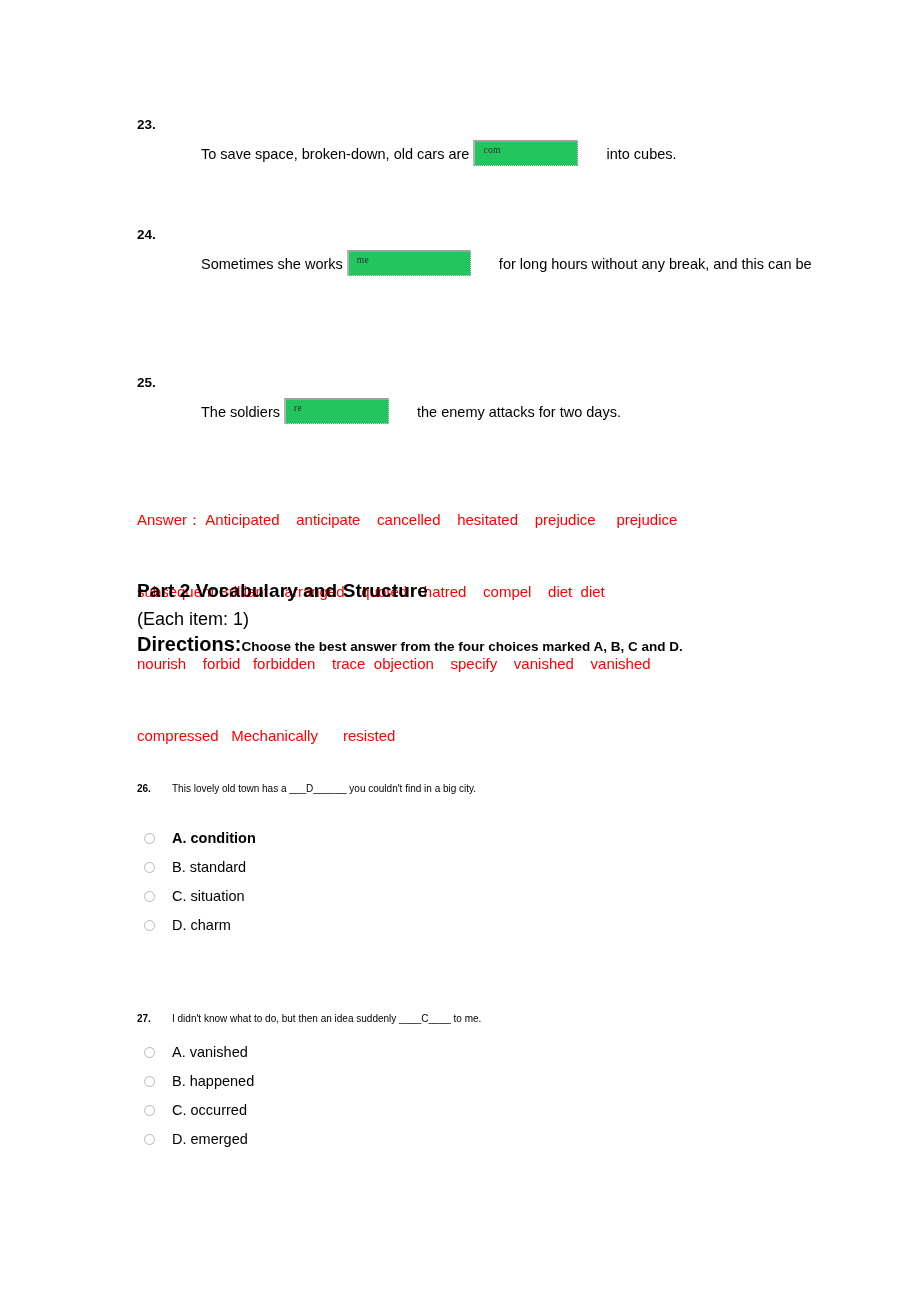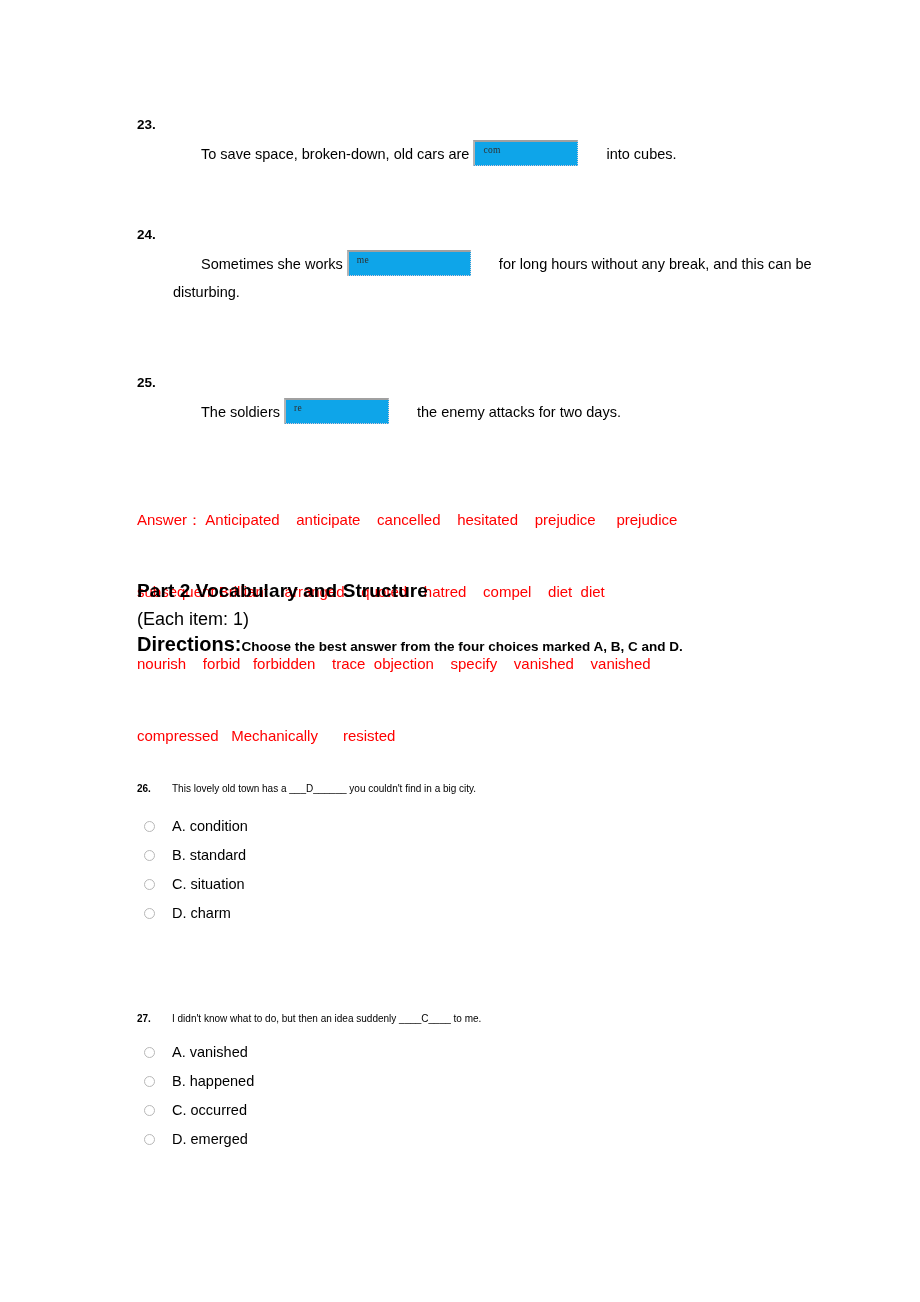--- a/index.html
+++ b/index.html
@@ -44,21 +44,21 @@
     vertical-align: baseline;
     white-space: pre;
     margin-left: 28px;
   }
 
   
   .blank-input {
     display: inline-block;
     vertical-align: -7px;
     height: 26px;
-    background: #0ea5e9;
+    background: #22c55e;
     border-top: 2px solid #a0a0a0;
     border-left: 2px solid #b4b4b4;
     border-right: 1px dotted #d8d0d8;
     border-bottom: 1px dotted #d8c8d8;
     box-sizing: border-box;
     position: relative;
     overflow: hidden;
   }
   .blank-input .val {
     position: absolute;
@@ -160,21 +160,20 @@
     <div class="fill-num">23.</div>
     <div class="fill-body">
       <span class="seg">To save space, broken-down, old cars are </span><span class="blank-input" style="width:105px;"><span class="val">com</span></span><span class="seg">into cubes.</span>
     </div>
   </div>
 
   <div class="fill-item" style="top:228px;">
     <div class="fill-num">24.</div>
     <div class="fill-body">
       <span class="seg">Sometimes she works </span><span class="blank-input" style="width:124px;"><span class="val">me</span></span><span class="seg">for long hours without any break, and this can be</span>
-      <div>disturbing.</div>
     </div>
   </div>
 
   <div class="fill-item" style="top:376px;">
     <div class="fill-num">25.</div>
     <div class="fill-body">
       <span class="seg">The soldiers </span><span class="blank-input" style="width:105px;"><span class="val">re</span></span><span class="seg">the enemy attacks for two days.</span>
     </div>
   </div>
 
@@ -188,21 +187,21 @@
   <div class="part-title">Part 2 Vocabulary and Structure</div>
   <div class="part-each">(Each item: 1)</div>
   <div class="directions">
     <span class="dir-label">Directions:</span><span class="dir-text">Choose the best answer from the four choices marked A, B, C and D.</span>
   </div>
 
   <div class="mc-item" style="top:780px;">
     <div class="mc-stem">
       <span class="mc-num">26.</span><span>This lovely old town has a ___D______ you couldn't find in a big city.</span>
     </div>
-    <div class="mc-option" style="margin-top:14px;">
+    <div class="mc-option" style="margin-top:26px;font-weight:bold;">
       <span class="radio"></span>
       <span class="opt-label">A. condition</span>
     </div>
     <div class="mc-option">
       <span class="radio"></span>
       <span class="opt-label">B. standard</span>
     </div>
     <div class="mc-option">
       <span class="radio"></span>
       <span class="opt-label">C. situation</span>

